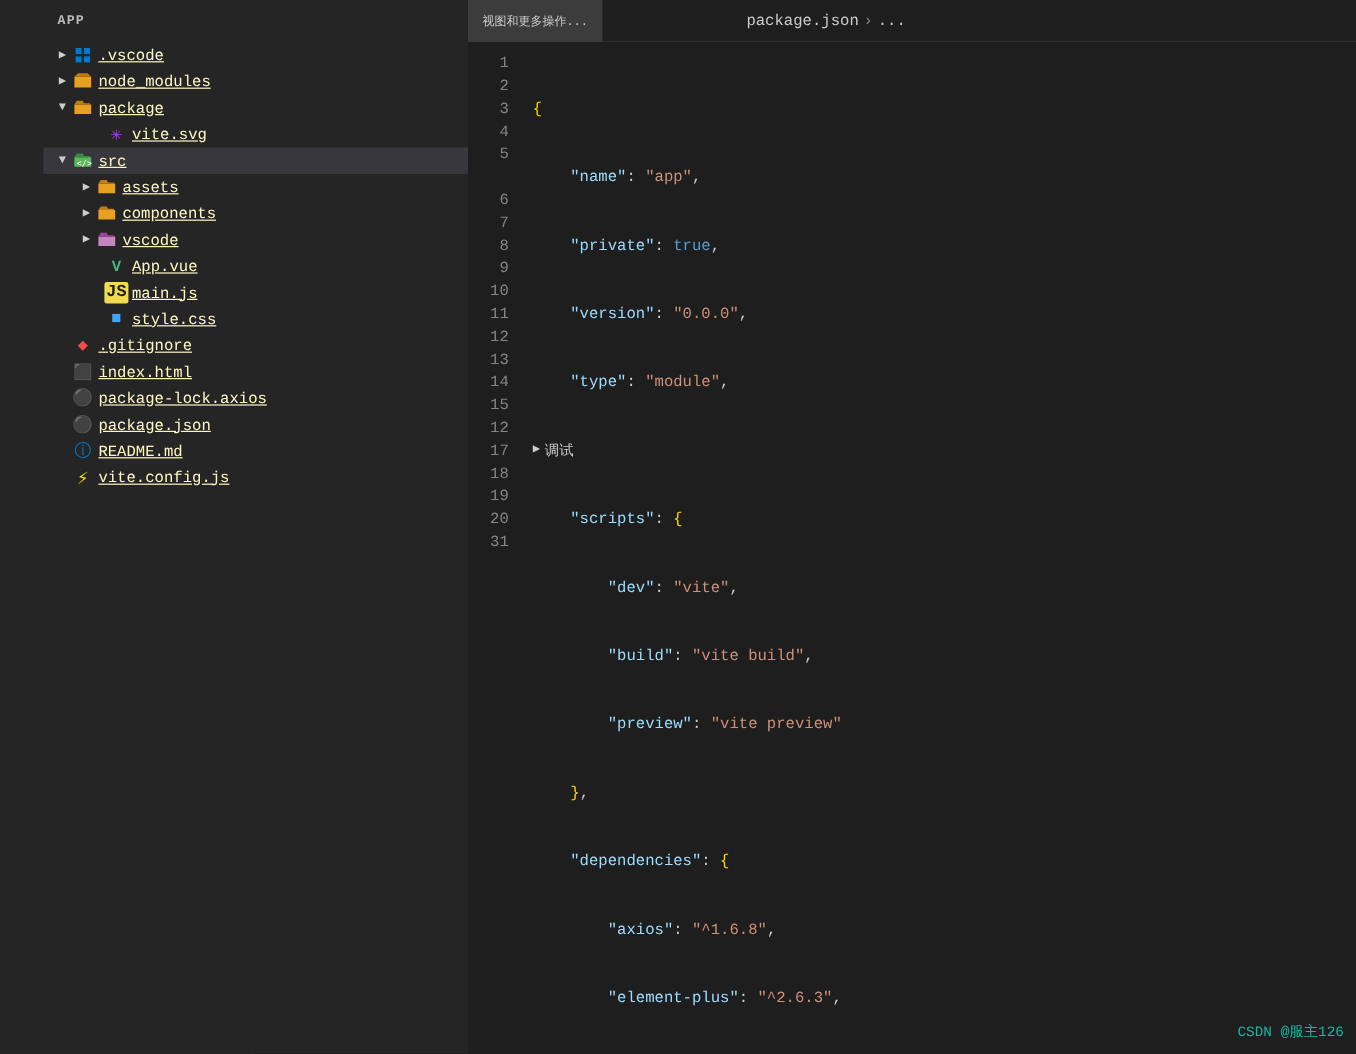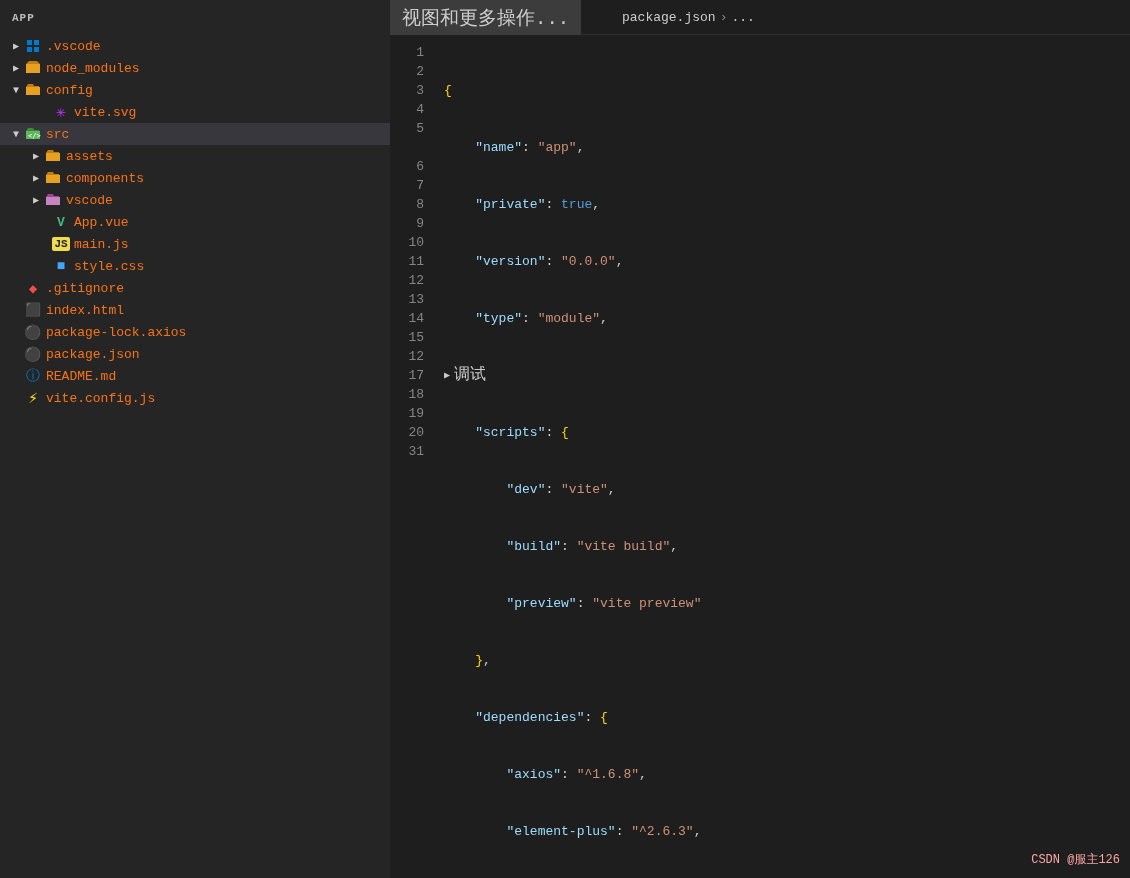--- a/index.html
+++ b/index.html
@@ -17,20 +17,21 @@
     
     .sidebar {
       width: 390px;
       min-width: 390px;
       background: #252526;
       display: flex;
       flex-direction: column;
       height: 878px;
       overflow: hidden;
       position: relative;
+      padding-left: 36px;
     }
 
     .sidebar-header {
       padding: 8px 12px;
       font-size: 11px;
       font-weight: 700;
       text-transform: uppercase;
       color: #bbbbbb;
       letter-spacing: 1px;
       display: flex;
@@ -76,22 +77,23 @@
       height: 16px;
       display: inline-flex;
       align-items: center;
       justify-content: center;
       margin-right: 4px;
       flex-shrink: 0;
       font-size: 12px;
     }
 
     .tree-item .label {
-      color: #f97316;
+      color: #fef9c3;
       font-size: 13px;
+      text-decoration: underline;
     }
 
     
     .icon-vscode { color: #007acc; }
     .icon-folder-node { color: #e8a020; }
     .icon-folder-public { color: #e8a020; }
     .icon-folder-src { color: #5cb85c; }
     .icon-folder-assets { color: #e8a020; }
     .icon-folder-components { color: #e8a020; }
 
@@ -115,21 +117,21 @@
       padding: 0 0;
       position: relative;
     }
 
     .tooltip-popup {
       position: absolute;
       top: 0;
       left: 0;
       background: #3c3c3c;
       color: #cccccc;
-      font-size: 19px;
+      font-size: 10px;
       padding: 4px 12px;
       height: 35px;
       display: flex;
       align-items: center;
       z-index: 10;
       white-space: nowrap;
     }
 
     .breadcrumb {
       display: flex;
@@ -193,21 +195,21 @@
     .s-colon { color: #cccccc; }
     .s-str { color: #ce9178; }
     .s-bool { color: #569cd6; }
     .s-comma { color: #cccccc; }
 
     
     .watermark {
       position: fixed;
       bottom: 10px;
       right: 10px;
-      color: #fca5a5;
+      color: #14b8a6;
       font-size: 12px;
       text-align: right;
     }
 
     
     .code-editor::-webkit-scrollbar { width: 8px; height: 8px; }
     .code-editor::-webkit-scrollbar-track { background: #1e1e1e; }
     .code-editor::-webkit-scrollbar-thumb { background: #424242; }
     .sidebar-tree::-webkit-scrollbar { width: 6px; }
     .sidebar-tree::-webkit-scrollbar-track { background: #252526; }
@@ -247,21 +249,21 @@
     </div>
 
     <div class="tree-item" style="padding-left: 8px;">
       <span class="chevron">▼</span>
       <span class="file-icon icon-folder-public">
         <svg width="16" height="16" viewBox="0 0 16 16">
             <path d="M1 5h14v8H1z" fill="#e8a020"></path>
             <path d="M1 5l2-3h5l1 2h5v1H1z" fill="#c27d10"></path>
           </svg>
       </span>
-      <span class="label">config</span>
+      <span class="label">package</span>
     </div>
 
     <div class="tree-item" style="padding-left: 36px;">
       <span class="chevron" style="visibility:hidden">▶</span>
       <span class="file-icon" style="color:#bd34fe; font-size: 16px;">✳</span>
       <span class="label">vite.svg</span>
     </div>
 
     <div class="tree-item selected" style="padding-left: 8px;">
       <span class="chevron">▼</span>
@@ -310,21 +312,21 @@
 
     <div class="tree-item" style="padding-left: 36px;">
       <span class="chevron" style="visibility:hidden">▶</span>
       <span class="file-icon" style="color:#42b883; font-weight:bold; font-size:13px;">V</span>
       <span class="label">App.vue</span>
     </div>
 
     <div class="tree-item" style="padding-left: 36px;">
       <span class="chevron" style="visibility:hidden">▶</span>
       <span class="file-icon">
-        <span style="background:#f0dc4e; color:#1e1e1e; font-size:11px; font-weight:bold; padding:1px 2px; border-radius:2px;">JS</span>
+        <span style="background:#f0dc4e; color:#1e1e1e; font-size:14px; font-weight:bold; padding:1px 2px; border-radius:2px;">JS</span>
       </span>
       <span class="label">main.js</span>
     </div>
 
     <div class="tree-item" style="padding-left: 36px;">
       <span class="chevron" style="visibility:hidden">▶</span>
       <span class="file-icon" style="color:#42a5f5; font-size:14px;">■</span>
       <span class="label">style.css</span>
     </div>
 
@@ -404,21 +406,21 @@
       <span class="ln">31</span>
     </div>
     <div class="code-content">
       <span class="code-line"><span class="s-brace">{</span></span>
       <span class="code-line">    <span class="s-key">"name"</span><span class="s-colon">: </span><span class="s-str">"app"</span><span class="s-comma">,</span></span>
       <span class="code-line">    <span class="s-key">"private"</span><span class="s-colon">: </span><span class="s-bool">true</span><span class="s-comma">,</span></span>
       <span class="code-line">    <span class="s-key">"version"</span><span class="s-colon">: </span><span class="s-str">"0.0.0"</span><span class="s-comma">,</span></span>
       <span class="code-line">    <span class="s-key">"type"</span><span class="s-colon">: </span><span class="s-str">"module"</span><span class="s-comma">,</span></span>
       <span class="code-line" style="color:#cccccc; height:19px; display:flex; align-items:center; gap:4px; padding-left:4px;">
         <span style="color:#cccccc; font-size:10px; cursor:pointer;">▶</span>
-        <span style="font-size:16px; font-family: Liberation Mono, monospace;">调试</span>
+        <span style="font-size:12px; font-family: Liberation Sans, sans-serif;">调试</span>
       </span>
       <span class="code-line">    <span class="s-key">"scripts"</span><span class="s-colon">: </span><span class="s-brace">{</span></span>
       <span class="code-line">        <span class="s-key">"dev"</span><span class="s-colon">: </span><span class="s-str">"vite"</span><span class="s-comma">,</span></span>
       <span class="code-line">        <span class="s-key">"build"</span><span class="s-colon">: </span><span class="s-str">"vite build"</span><span class="s-comma">,</span></span>
       <span class="code-line">        <span class="s-key">"preview"</span><span class="s-colon">: </span><span class="s-str">"vite preview"</span></span>
       <span class="code-line">    <span class="s-brace">}</span><span class="s-comma">,</span></span>
       <span class="code-line">    <span class="s-key">"dependencies"</span><span class="s-colon">: </span><span class="s-brace">{</span></span>
       <span class="code-line">        <span class="s-key">"axios"</span><span class="s-colon">: </span><span class="s-str">"^1.6.8"</span><span class="s-comma">,</span></span>
       <span class="code-line">        <span class="s-key">"element-plus"</span><span class="s-colon">: </span><span class="s-str">"^2.6.3"</span><span class="s-comma">,</span></span>
       

